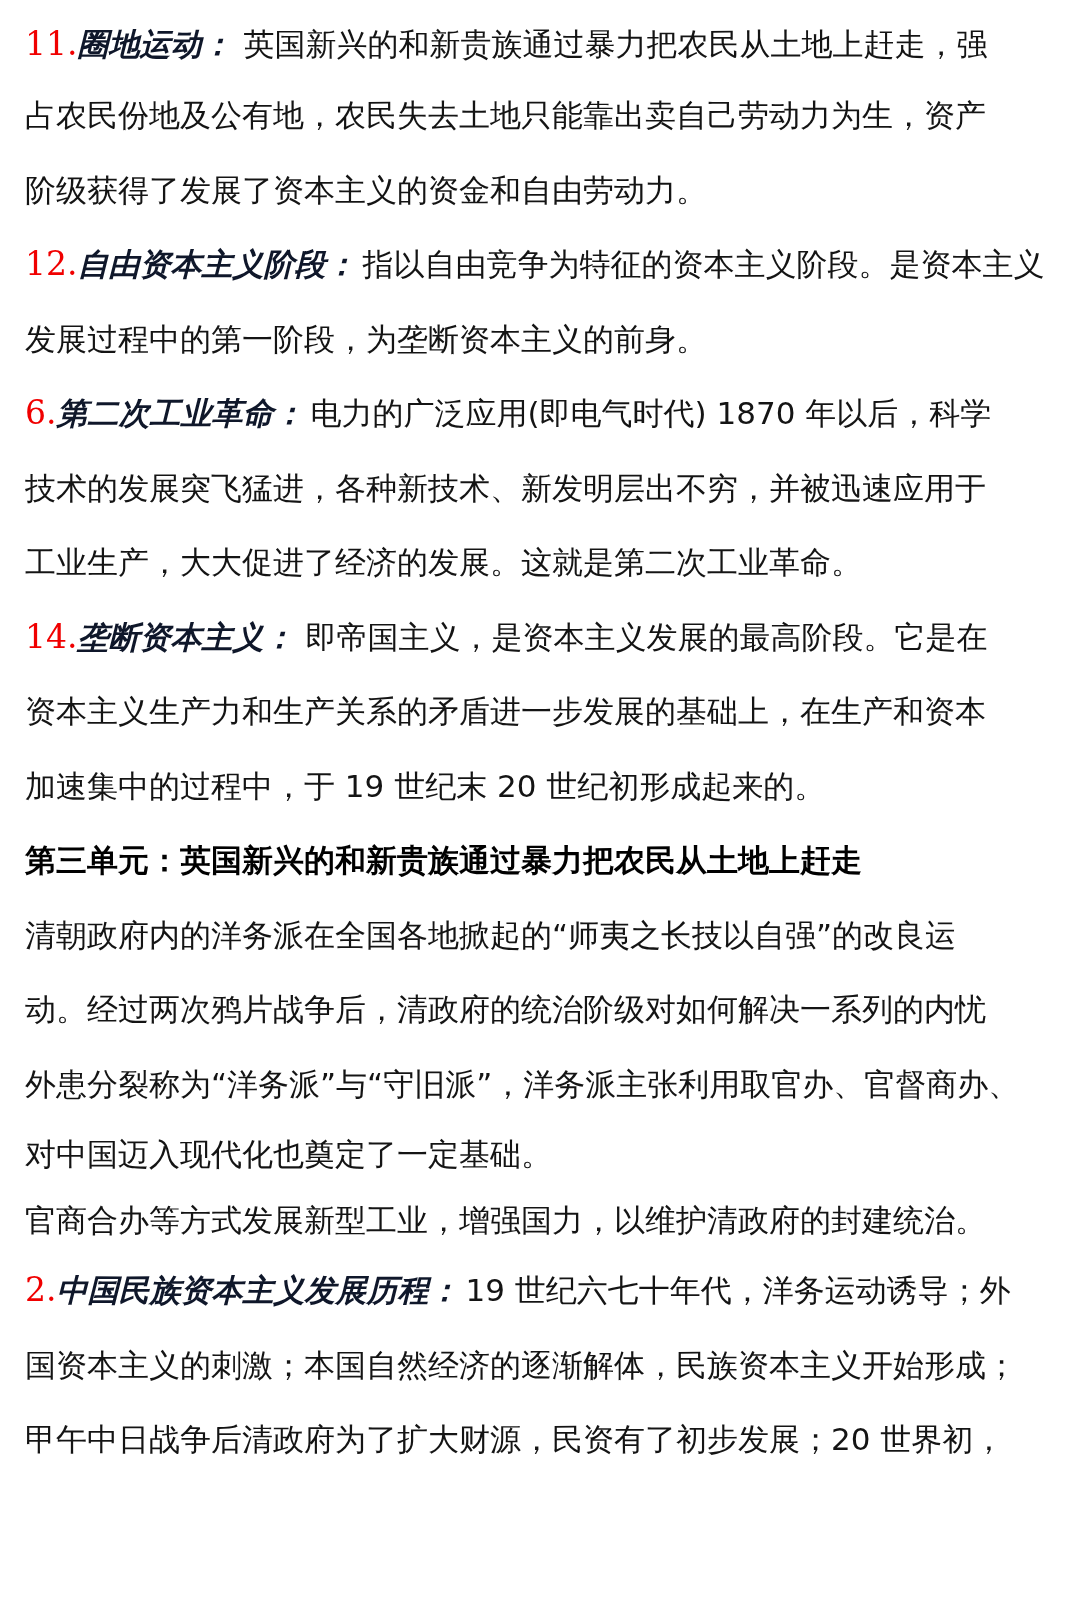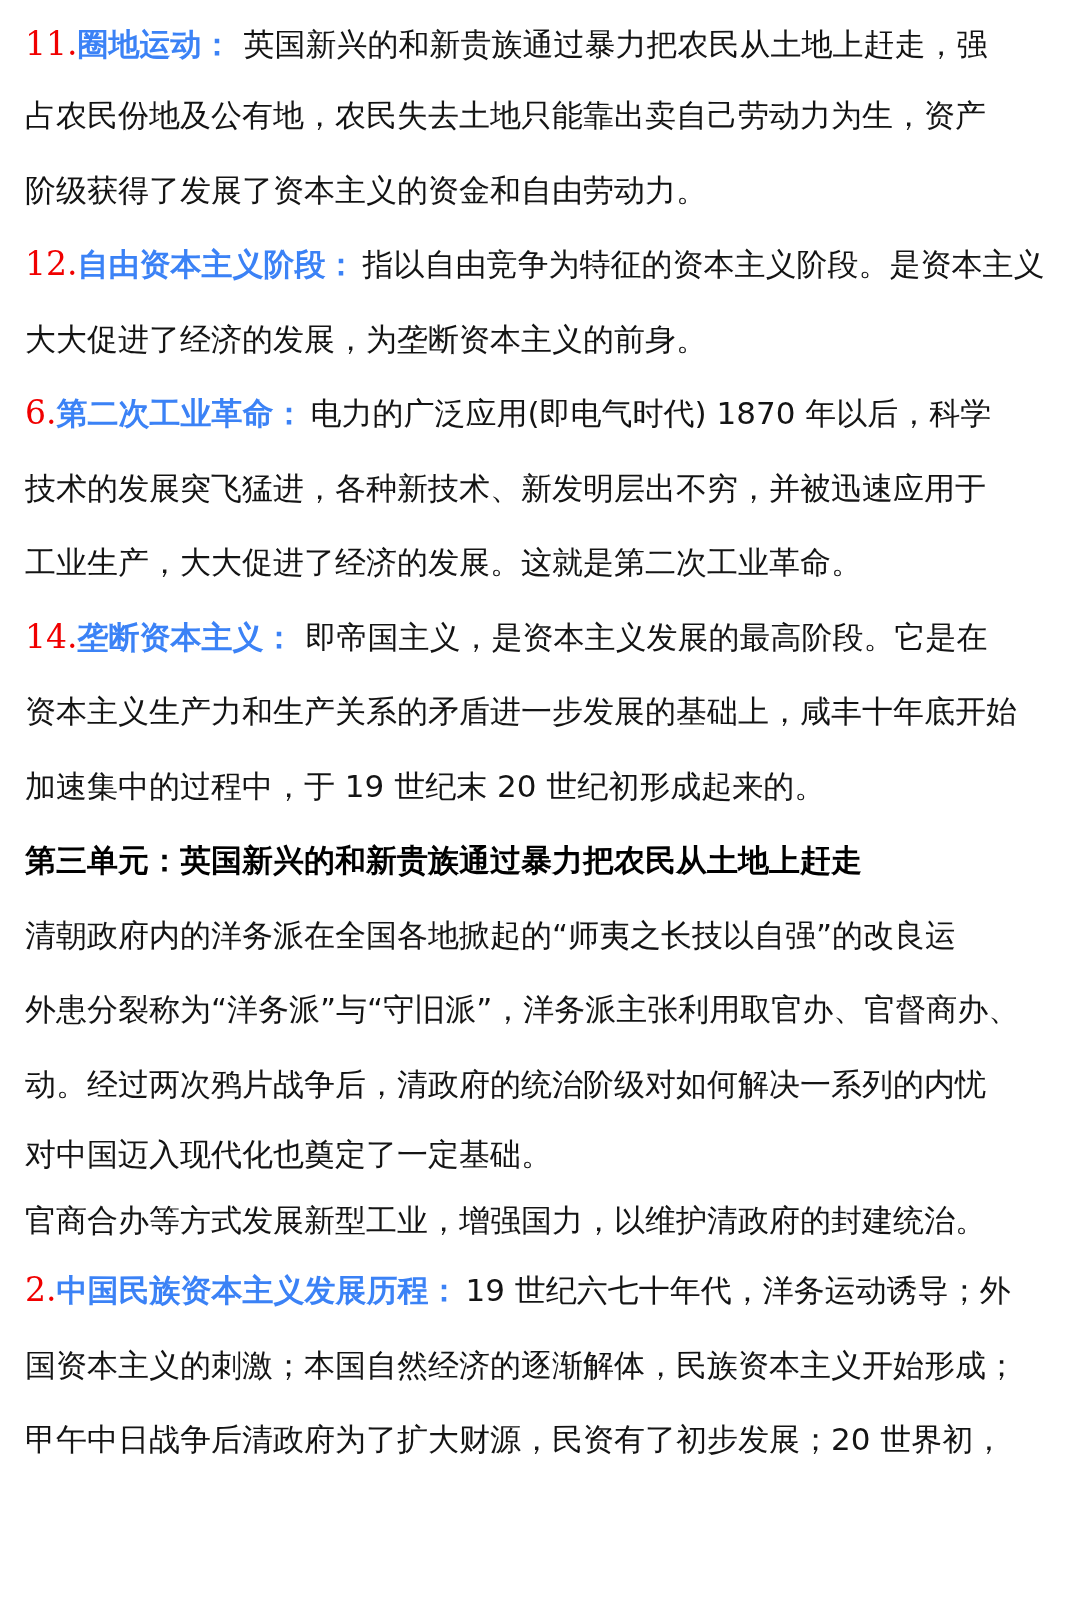--- a/index.html
+++ b/index.html
@@ -38,22 +38,23 @@
     height: 66px;
     line-height: 66px;
   }
 
   .line.first {
     height: 78px;
     line-height: 88px;
   }
 
   .term {
-    color: #3b82f6;
+    color: #0f172a;
     font-weight: 700;
+    font-style: italic;
   }
   .term-num {
     color: #f00000;
     font-weight: 400;
   }
   .body-txt {
     color: #141414;
   }
   .num {
     font-family: "DejaVu Serif", "Liberation Serif", serif;
@@ -81,55 +82,55 @@
     <span class="body-txt">占农民份地及公有地，农民失去土地只能靠出卖自己劳动力为生，资产</span>
   </div>
   <div class="line">
     <span class="body-txt">阶级获得了发展了资本主义的资金和自由劳动力。</span>
   </div>
 
   <div class="line">
     <span class="term-num num">12.</span><span class="term">自由资本主义阶段</span><span class="term">：</span><span class="sp-sm"></span><span class="body-txt">指以自由竞争为特征的资本主义阶段。是资本主义</span>
   </div>
   <div class="line">
-    <span class="body-txt">大大促进了经济的发展，为垄断资本主义的前身。</span>
+    <span class="body-txt">发展过程中的第一阶段，为垄断资本主义的前身。</span>
   </div>
 
   <div class="line">
     <span class="term-num num">6.</span><span class="term">第二次工业革命</span><span class="term">：</span><span class="sp-sm"></span><span class="body-txt">电力的广泛应用(即电气时代) 1870 年以后，科学</span>
   </div>
   <div class="line">
     <span class="body-txt">技术的发展突飞猛进，各种新技术、新发明层出不穷，并被迅速应用于</span>
   </div>
   <div class="line">
     <span class="body-txt">工业生产，大大促进了经济的发展。这就是第二次工业革命。</span>
   </div>
 
   <div class="line">
     <span class="term-num num">14.</span><span class="term">垄断资本主义</span><span class="term">：</span><span class="sp"></span><span class="body-txt">即帝国主义，是资本主义发展的最高阶段。它是在</span>
   </div>
   <div class="line">
-    <span class="body-txt">资本主义生产力和生产关系的矛盾进一步发展的基础上，咸丰十年底开始</span>
+    <span class="body-txt">资本主义生产力和生产关系的矛盾进一步发展的基础上，在生产和资本</span>
   </div>
   <div class="line">
     <span class="body-txt">加速集中的过程中，于 19 世纪末 20 世纪初形成起来的。</span>
   </div>
 
   <div class="line">
     <span class="section-head">第三单元：英国新兴的和新贵族通过暴力把农民从土地上赶走</span>
   </div>
 
   <div class="line">
     <span class="body-txt">清朝政府内的洋务派在全国各地掀起的“师夷之长技以自强”的改良运</span>
   </div>
   <div class="line">
-    <span class="body-txt">外患分裂称为“洋务派”与“守旧派”，洋务派主张利用取官办、官督商办、</span>
+    <span class="body-txt">动。经过两次鸦片战争后，清政府的统治阶级对如何解决一系列的内忧</span>
   </div>
   <div class="line">
-    <span class="body-txt">动。经过两次鸦片战争后，清政府的统治阶级对如何解决一系列的内忧</span>
+    <span class="body-txt">外患分裂称为“洋务派”与“守旧派”，洋务派主张利用取官办、官督商办、</span>
   </div>
   <div class="line tight">
     <span class="body-txt">对中国迈入现代化也奠定了一定基础。</span>
   </div>
   <div class="line tight">
     <span class="body-txt">官商合办等方式发展新型工业，增强国力，以维护清政府的封建统治。</span>
   </div>
 
   <div class="line">
     <span class="term-num num">2.</span><span class="term">中国民族资本主义发展历程</span><span class="term">：</span><span class="sp-sm"></span><span class="body-txt">19 世纪六七十年代，洋务运动诱导；外</span>

